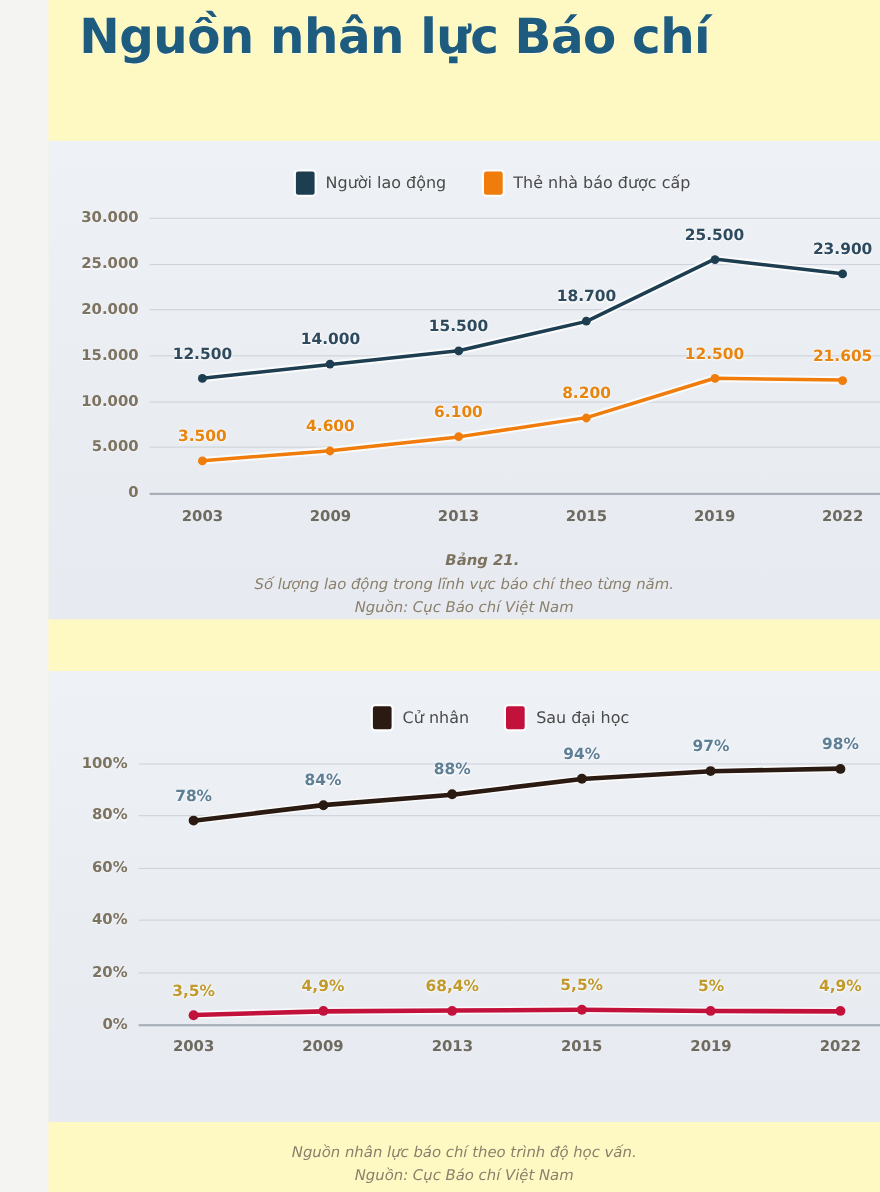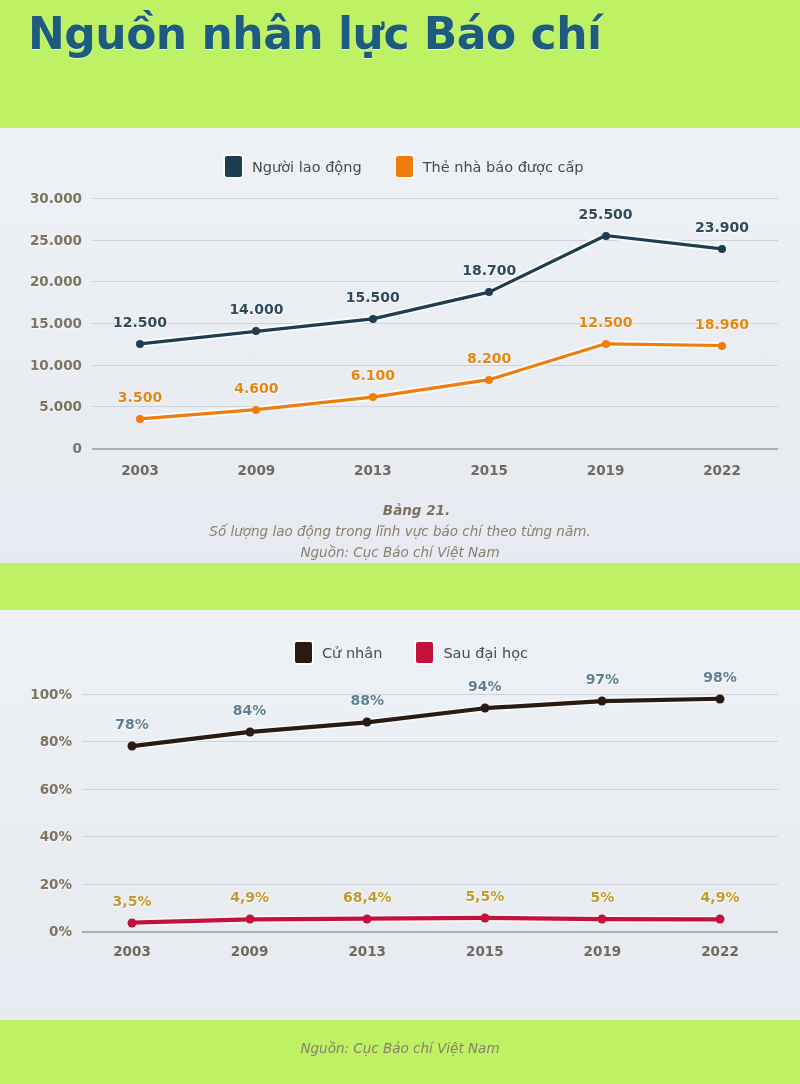--- a/index.html
+++ b/index.html
@@ -2,21 +2,21 @@
 <html><head>
 <meta charset="utf-8">
 <style>
   html,body{margin:0;padding:0;}
   body{
     width:800px;height:1084px;
     background:#f4f4f2;
     font-family:"DejaVu Sans","Liberation Sans",sans-serif;
     overflow:hidden;position:relative;
   }
-  .page{position:absolute;inset:0;background:#bef264;}
+  .page{position:absolute;inset:0;background:#fef9c3;margin-left:44px;}
 
   
   .title{
     position:absolute;left:28px;top:8px;
     font-size:44px;font-weight:bold;
     color:#1d5b7f;letter-spacing:-0.5px;
     font-family:"DejaVu Sans","Liberation Sans",sans-serif;
     text-shadow:0 1px 0 rgba(255,255,255,.6);
   }
 
@@ -121,21 +121,21 @@
           <div class="dlabel" style="left: 48px; top: 206.833px; color: rgb(232, 133, 15);">3.500</div>
           <div class="dot" style="left: 164.4px; top: 211.667px; width: 8px; height: 8px; background: rgb(239, 124, 11);"></div>
           <div class="dlabel" style="left: 164.4px; top: 197.667px; color: rgb(232, 133, 15);">4.600</div>
           <div class="dot" style="left: 280.8px; top: 199.167px; width: 8px; height: 8px; background: rgb(239, 124, 11);"></div>
           <div class="dlabel" style="left: 280.8px; top: 185.167px; color: rgb(232, 133, 15);">6.100</div>
           <div class="dot" style="left: 397.2px; top: 181.667px; width: 8px; height: 8px; background: rgb(239, 124, 11);"></div>
           <div class="dlabel" style="left: 397.2px; top: 167.667px; color: rgb(232, 133, 15);">8.200</div>
           <div class="dot" style="left: 513.6px; top: 145.833px; width: 8px; height: 8px; background: rgb(239, 124, 11);"></div>
           <div class="dlabel" style="left: 513.6px; top: 131.833px; color: rgb(232, 133, 15);">12.500</div>
           <div class="dot" style="left: 630px; top: 147.5px; width: 8px; height: 8px; background: rgb(239, 124, 11);"></div>
-          <div class="dlabel" style="left: 630px; top: 133.5px; color: rgb(232, 133, 15);">18.960</div>
+          <div class="dlabel" style="left: 630px; top: 133.5px; color: rgb(232, 133, 15);">21.605</div>
         </div>
     </div>
   </div>
 
   <div class="caption" style="top:500px;">
     <div class="cap-strong">Bảng 21.</div>
     <div class="cap-line">Số lượng lao động trong lĩnh vực báo chí theo từng năm.</div>
     <div class="cap-line">Nguồn: Cục Báo chí Việt Nam</div>
   </div>
 
@@ -200,16 +200,17 @@
           <div class="dlabel" style="left: 402.8px; top: 209.965px; color: rgb(193, 154, 43);">5,5%</div>
           <div class="dot" style="left: 520.4px; top: 225.15px; width: 9px; height: 9px; background: rgb(194, 18, 60);"></div>
           <div class="dlabel" style="left: 520.4px; top: 211.15px; color: rgb(193, 154, 43);">5%</div>
           <div class="dot" style="left: 638px; top: 225.387px; width: 9px; height: 9px; background: rgb(194, 18, 60);"></div>
           <div class="dlabel" style="left: 638px; top: 211.387px; color: rgb(193, 154, 43);">4,9%</div>
         </div>
     </div>
   </div>
 
   <div class="caption" style="top:1038px;">
+    <div class="cap-line">Nguồn nhân lực báo chí theo trình độ học vấn.</div>
     <div class="cap-line">Nguồn: Cục Báo chí Việt Nam</div>
   </div>
 
 </div>
 
 </body></html>

